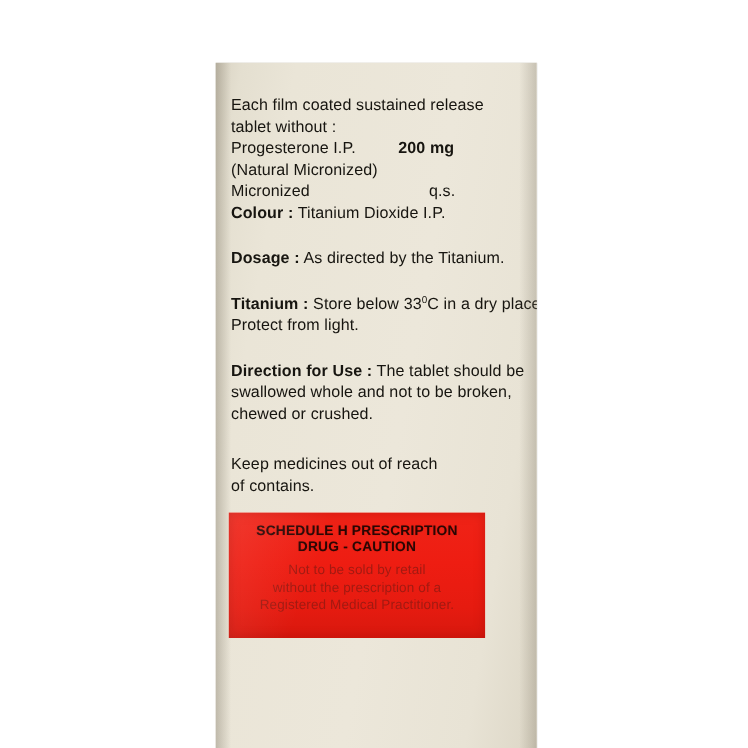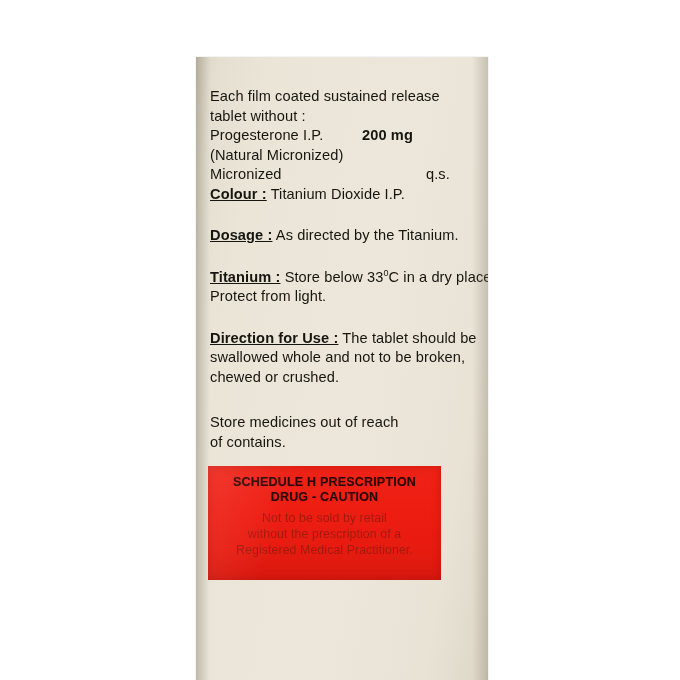--- a/index.html
+++ b/index.html
@@ -61,40 +61,38 @@
   }
 
   .block {
     margin-bottom: 0;
   }
   .line {
     white-space: nowrap;
   }
   .lbl {
     font-weight: bold;
-    text-decoration: underline;
   }
   .spacer-md { height: 22px; }
   .spacer-lg { height: 26px; }
 
   .comp-row {
     position: relative;
     white-space: nowrap;
   }
   .comp-row .amt {
     position: absolute;
     left: 152px;
     top: 0;
     font-weight: bold;
   }
   .comp-row .qs {
     position: absolute;
     left: 180px;
     top: 0;
-    margin-left: 36px;
   }
   sup.deg {
     font-size: 9px;
     vertical-align: super;
     line-height: 0;
   }
 
   
   #sticker {
     position: absolute;
@@ -192,21 +190,21 @@
           <span class="lbl">Direction for Use :</span>
           <span>The tablet should be</span>
         </div>
         <div class="line">swallowed whole and not to be broken,</div>
         <div class="line">chewed or crushed.</div>
       </div>
 
       <div class="spacer-lg"></div>
 
       <div class="block">
-        <div class="line">Store medicines out of reach</div>
+        <div class="line">Keep medicines out of reach</div>
         <div class="line">of contains.</div>
       </div>
 
     </div>
 
     <div id="sticker">
       <div class="st-head">
         <div>SCHEDULE H PRESCRIPTION</div>
         <div>DRUG - CAUTION</div>
       </div>

